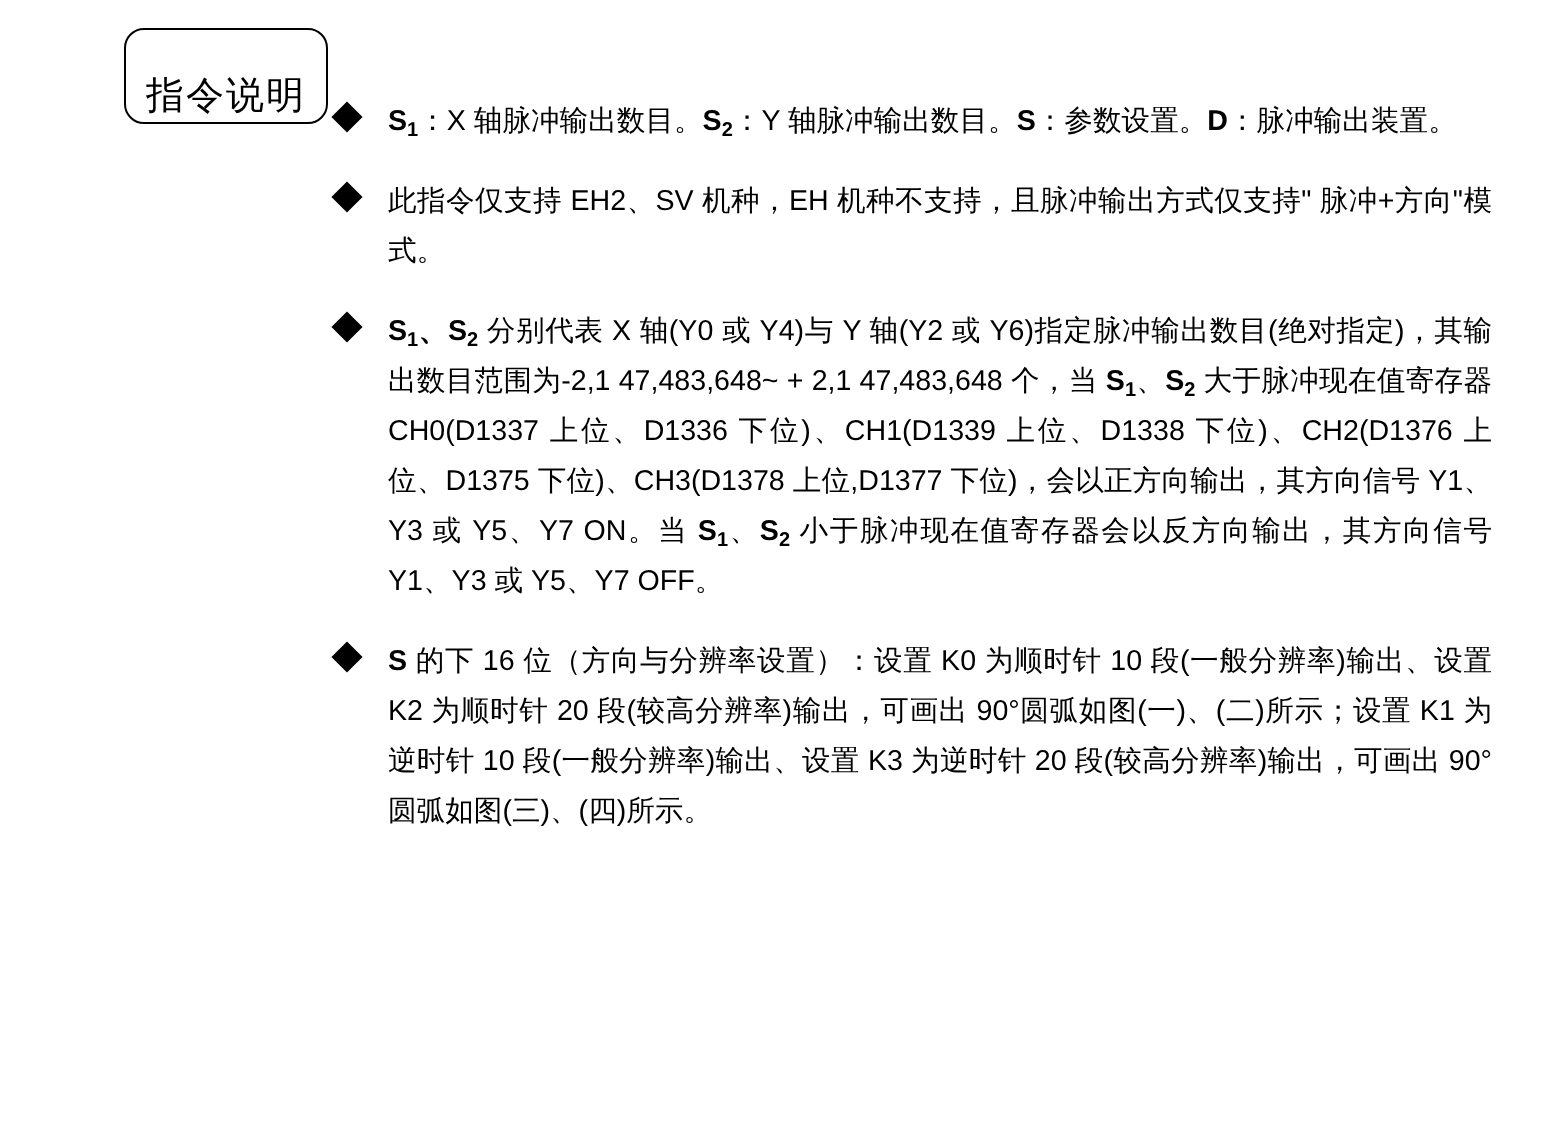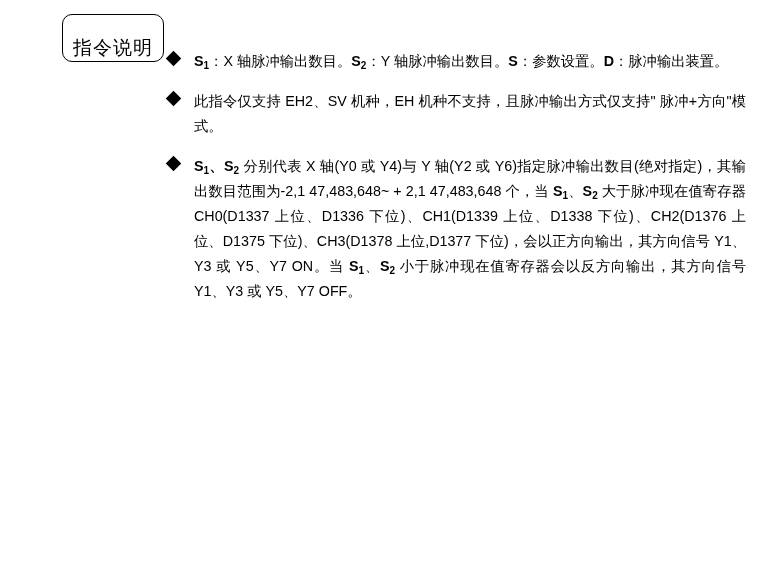--- a/index.html
+++ b/index.html
@@ -90,15 +90,19 @@
         <span class="bullet-text"><b>S</b><sub style="font-weight: bold;">1</sub><span>：X 轴脉冲输出数目。</span><b>S</b><sub style="font-weight: bold;">2</sub><span>：Y 轴脉冲输出数目。</span><b>S</b><span>：参数设置。</span><b>D</b><span>：脉冲输出装置。</span></span>
       </div>
       <div class="bullet-item">
         <span class="bullet-mark"></span>
         <span class="bullet-text"><span>此指令仅支持 EH2、SV 机种，EH 机种不支持，且脉冲输出方式仅支持" 脉冲+方向"模式。</span></span>
       </div>
       <div class="bullet-item">
         <span class="bullet-mark"></span>
         <span class="bullet-text"><b>S</b><sub style="font-weight: bold;">1</sub><b>、</b><b>S</b><sub style="font-weight: bold;">2</sub><span> 分别代表 X 轴(Y0 或 Y4)与 Y 轴(Y2 或 Y6)指定脉冲输出数目(绝对指定)，其输出数目范围为-2,1 47,483,648~ + 2,1 47,483,648 个，当 </span><b>S</b><sub style="font-weight: bold;">1</sub><span>、</span><b>S</b><sub style="font-weight: bold;">2</sub><span> 大于脉冲现在值寄存器 CH0(D1337 上位、D1336 下位)、CH1(D1339 上位、D1338 下位)、CH2(D1376 上位、D1375 下位)、CH3(D1378 上位,D1377 下位)，会以正方向输出，其方向信号 Y1、Y3 或 Y5、Y7 ON。当 </span><b>S</b><sub style="font-weight: bold;">1</sub><span>、</span><b>S</b><sub style="font-weight: bold;">2</sub><span> 小于脉冲现在值寄存器会以反方向输出，其方向信号 Y1、Y3 或 Y5、Y7 OFF。</span></span>
       </div>
+      <div class="bullet-item">
+        <span class="bullet-mark"></span>
+        <span class="bullet-text"><b>S</b><span> 的下 16 位（方向与分辨率设置）：设置 K0 为顺时针 10 段(一般分辨率)输出、设置 K2 为顺时针 20 段(较高分辨率)输出，可画出 90°圆弧如图(一)、(二)所示；设置 K1 为逆时针 10 段(一般分辨率)输出、设置 K3 为逆时针 20 段(较高分辨率)输出，可画出 90°圆弧如图(三)、(四)所示。</span></span>
+      </div>
     </div>
 
 </div>
 
 </body></html>

